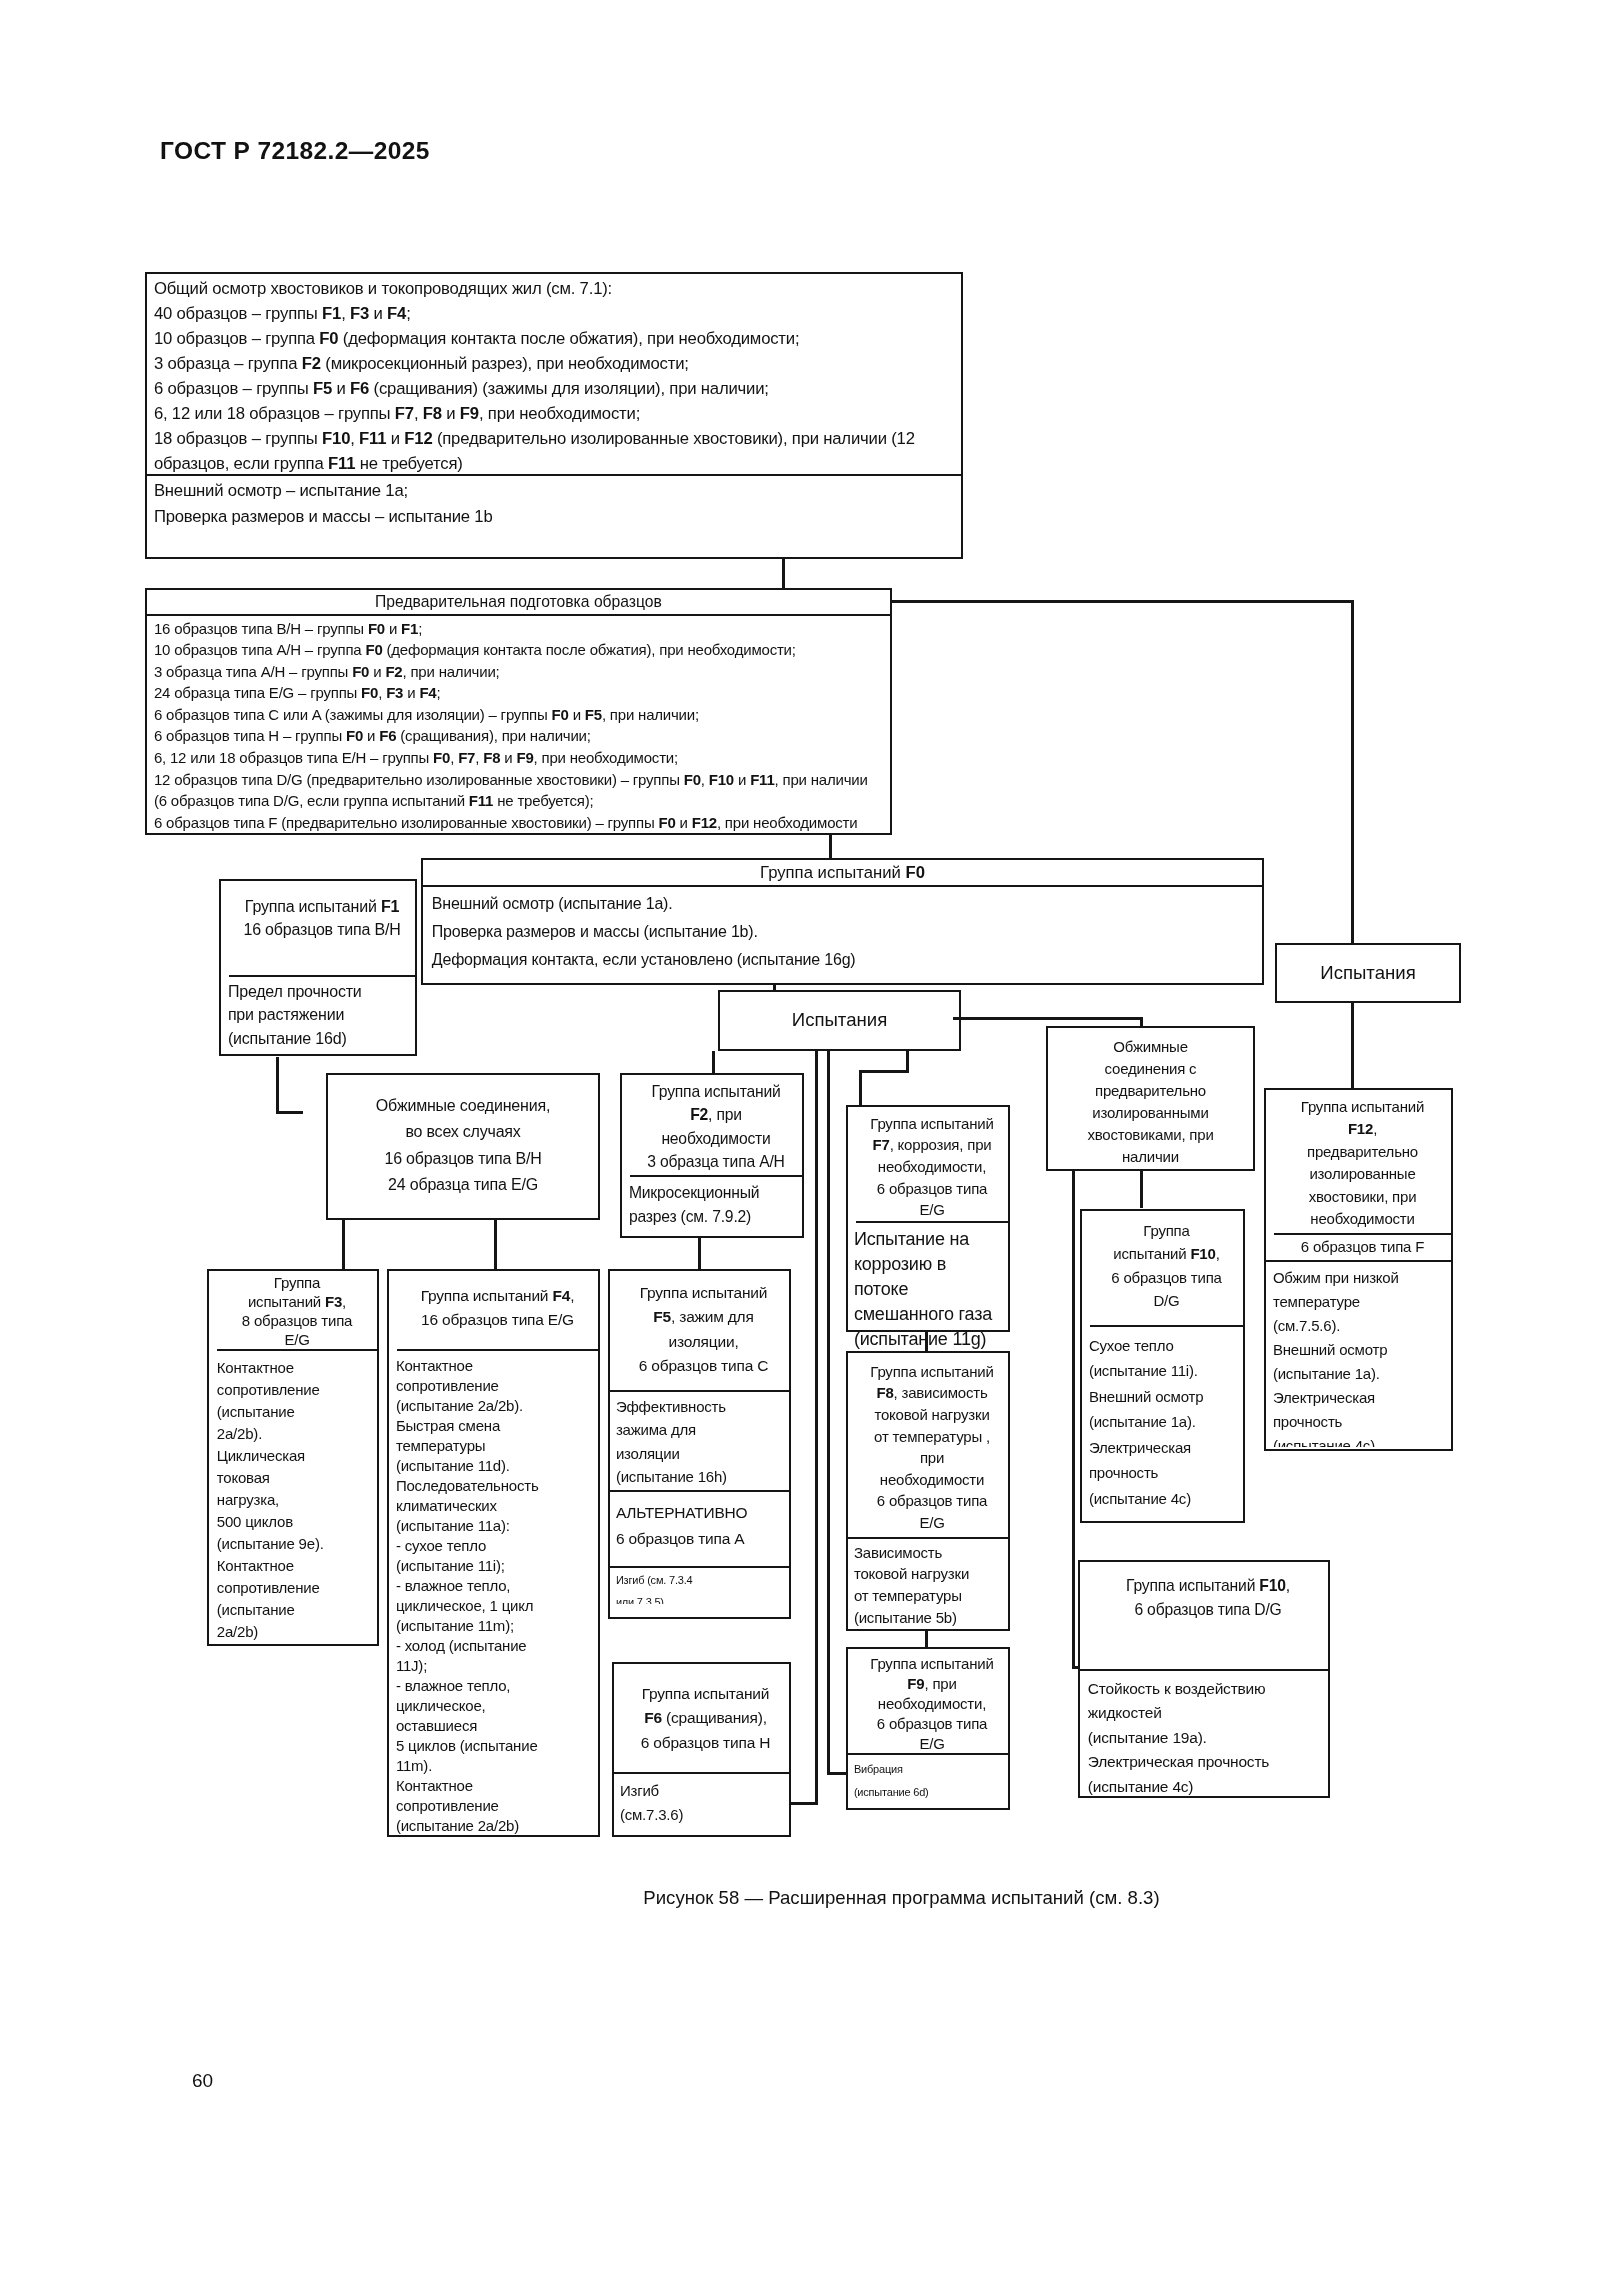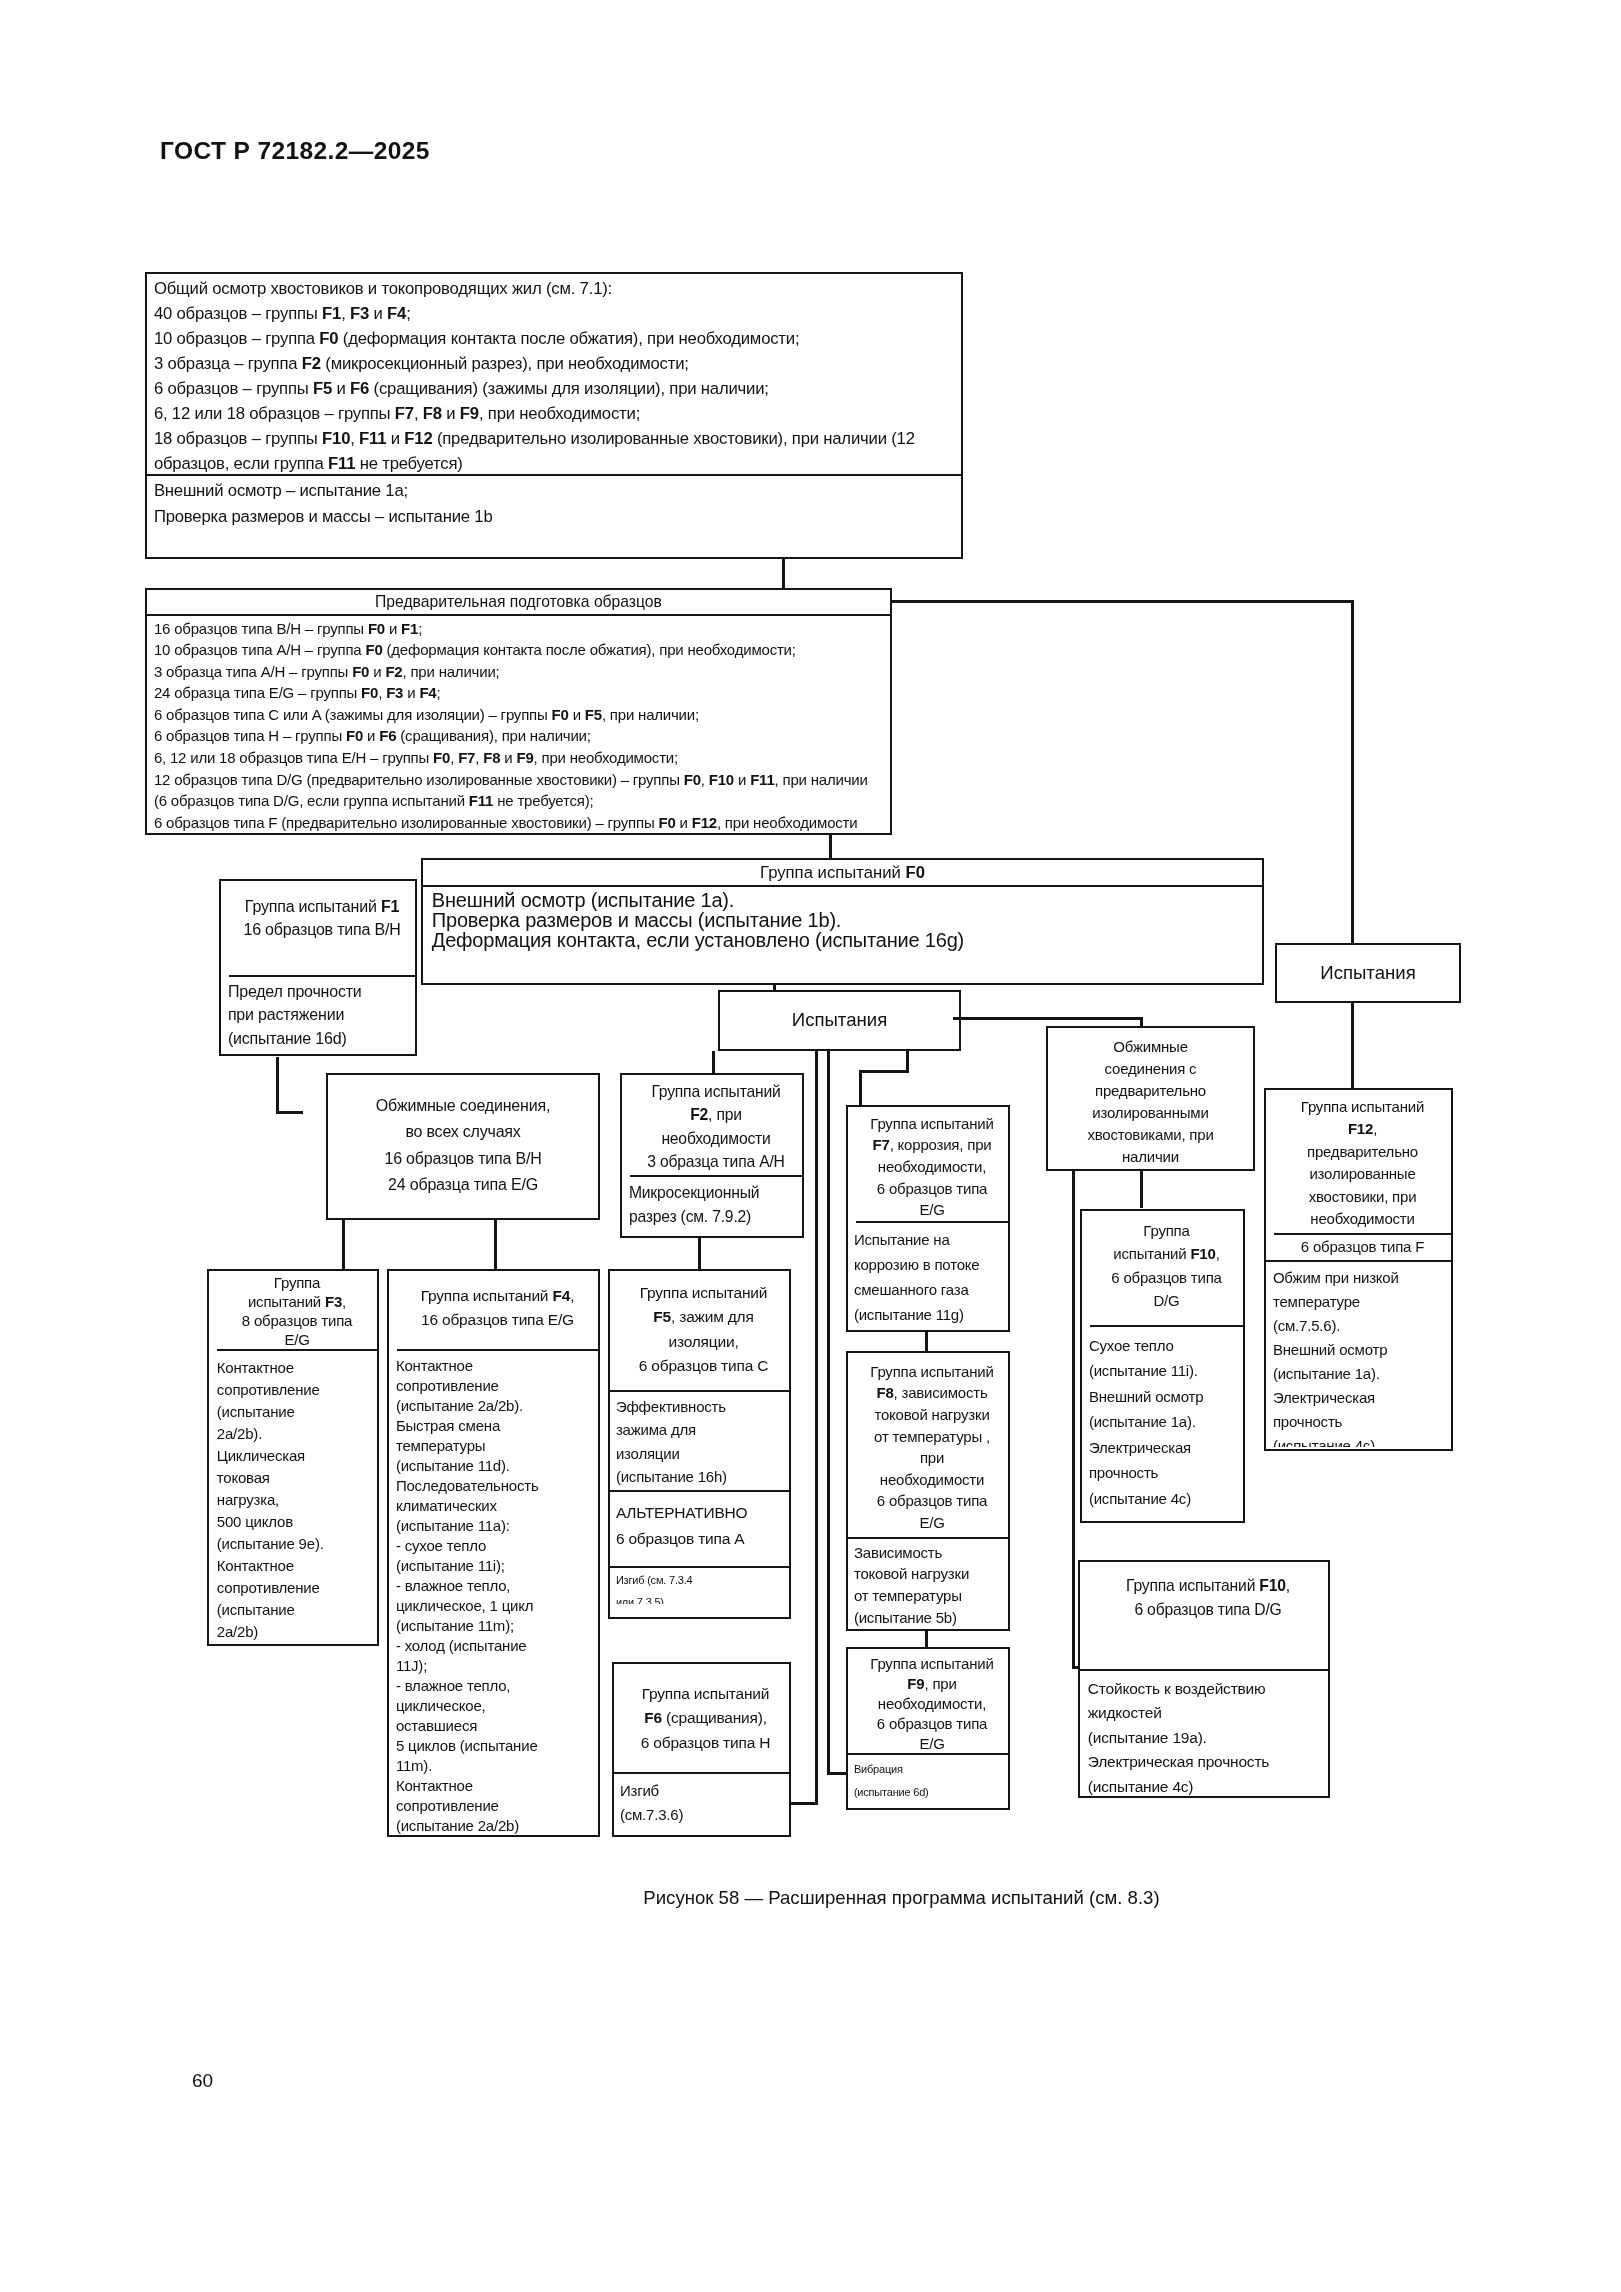--- a/index.html
+++ b/index.html
@@ -51,21 +51,21 @@
 6 образцов типа H – группы <b>F0</b> и <b>F6</b> (сращивания), при наличии;
 6, 12 или 18 образцов типа E/H – группы <b>F0</b>, <b>F7</b>, <b>F8</b> и <b>F9</b>, при необходимости;
 12 образцов типа D/G (предварительно изолированные хвостовики) – группы <b>F0</b>, <b>F10</b> и <b>F11</b>, при наличии (6 образцов типа  D/G, если группа испытаний <b>F11</b> не требуется);
 6 образцов типа F (предварительно изолированные хвостовики) – группы <b>F0</b> и <b>F12</b>, при необходимости</div>
   </div>
 
   <div class="ln" style="left:829px;top:835px;width:2.5px;height:23.5px"></div>
 
   <div class="box" style="left:421px;top:858px;width:843px;height:127px">
     <div class="ttl" style="height:27.4px;font-size:16.7px;line-height:26.5px">Группа испытаний <b>F0</b></div>
-    <div class="sec" style="height:94px;padding:2.9px 8.8px;font-size:20px;line-height:20px">Внешний осмотр (испытание 1a).
+    <div class="sec" style="height:94px;padding:2.9px 8.8px;font-size:16px;line-height:28px">Внешний осмотр (испытание 1a).
 Проверка размеров и массы (испытание 1b).
 Деформация контакта, если установлено (испытание 16g)</div>
   </div>
 
   <div class="box" style="left:219px;top:879px;width:198px;height:177px">
     <div class="sec c" style="height:96px;padding-top:13.7px;font-size:16px;line-height:23.5px;border-bottom:2.5px solid #151515">Группа испытаний <b>F1</b>
 16 образцов типа B/H</div>
     <div class="sec" style="height:74px;padding:2.9px 6.9px;font-size:16px;line-height:23.5px">Предел прочности
 при растяжении
 (испытание 16d)</div>
@@ -106,21 +106,21 @@
 разрез (см. 7.9.2)</div>
   </div>
   <div class="ln" style="left:698px;top:1238px;width:2.5px;height:31px"></div>
 
   <div class="box" style="left:846px;top:1105px;width:164px;height:227px">
     <div class="sec c" style="height:116px;padding-top:5.9px;font-size:15px;line-height:21.6px;border-bottom:2.5px solid #151515">Группа испытаний
 <b>F7</b>, коррозия, при
 необходимости,
 6 образцов типа
 E/G</div>
-    <div class="sec" style="height:130px;padding:3.9px 5.9px;font-size:15px;line-height:25px">Испытание на
+    <div class="sec" style="height:130px;padding:3.9px 5.9px;font-size:18px;line-height:25px">Испытание на
 коррозию в потоке
 смешанного газа
 (испытание 11g)</div>
   </div>
   <div class="ln" style="left:925px;top:1332px;width:2.5px;height:18.6px"></div>
 
   <div class="box sec c" style="left:1038px;top:1026px;width:209px;height:145px;padding-top:7.8px;font-size:15px;line-height:22px">Обжимные
 соединения с
 предварительно
 изолированными

